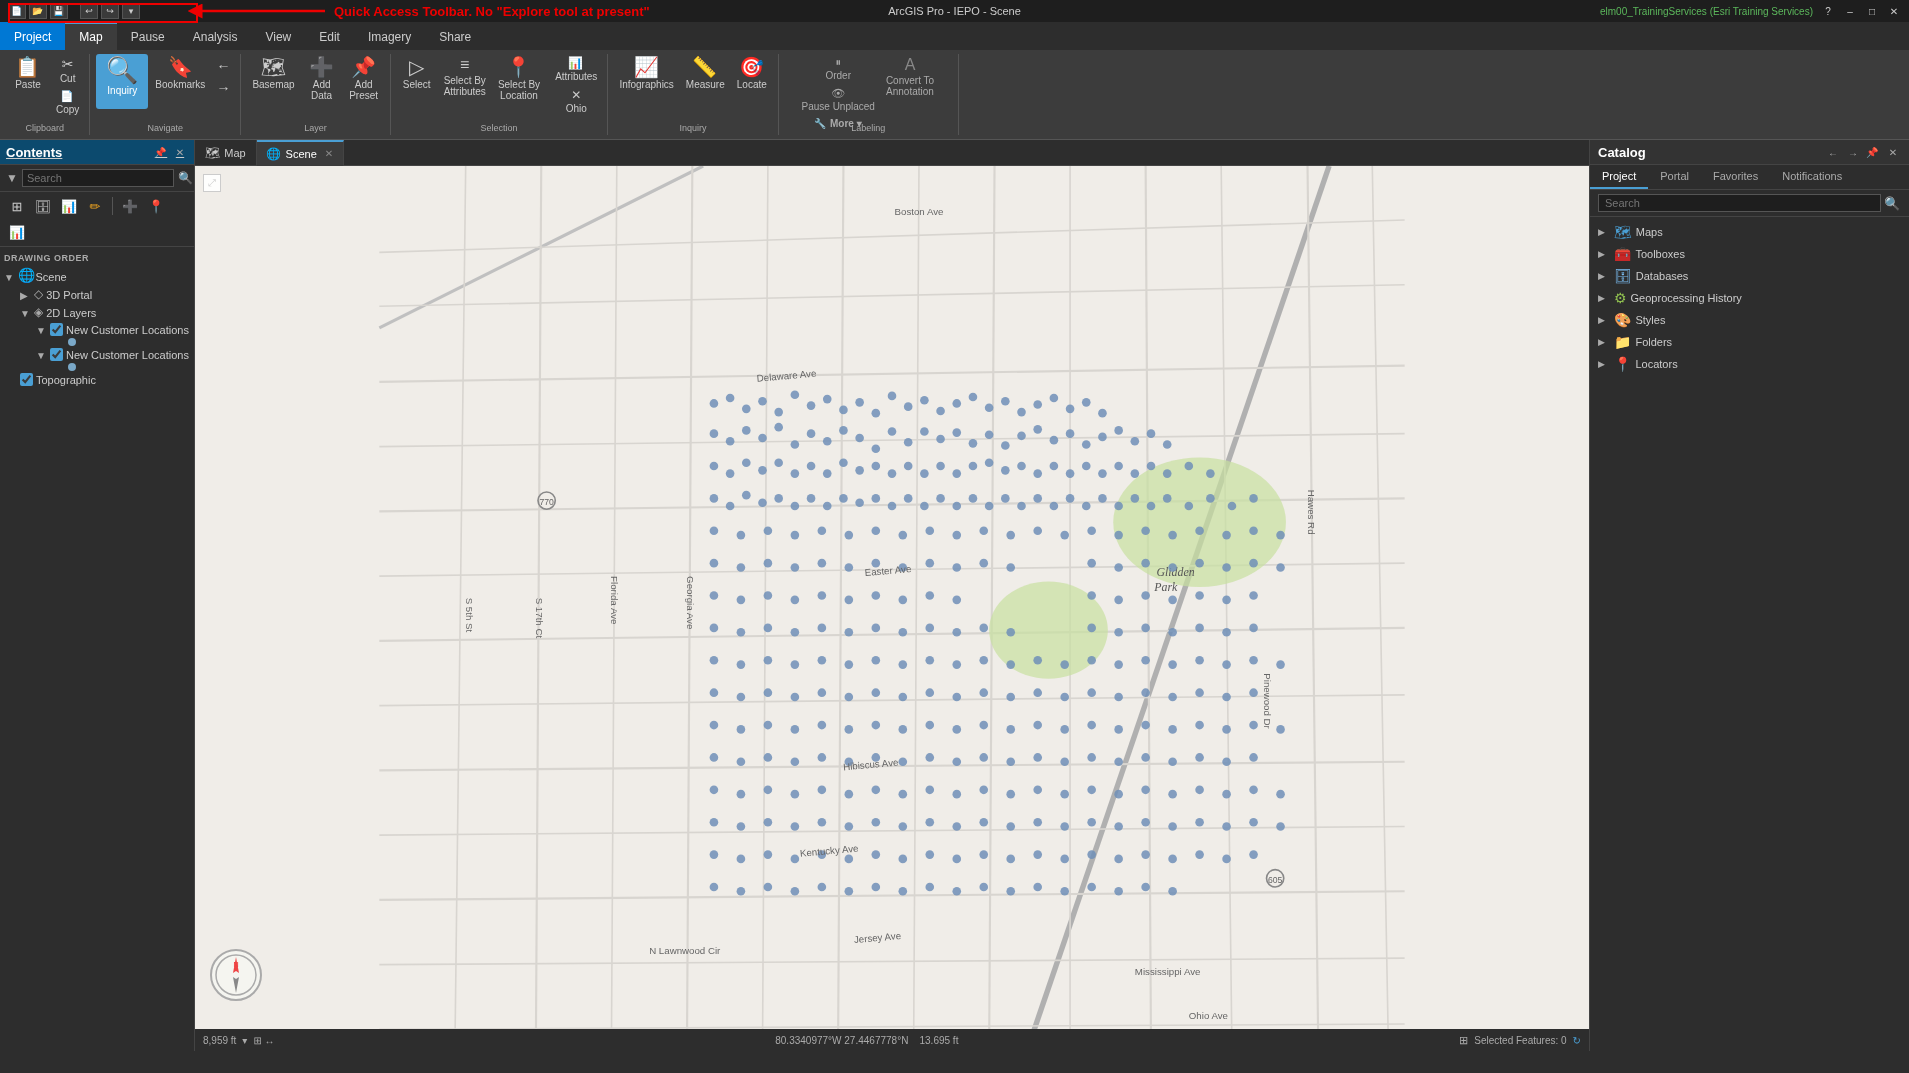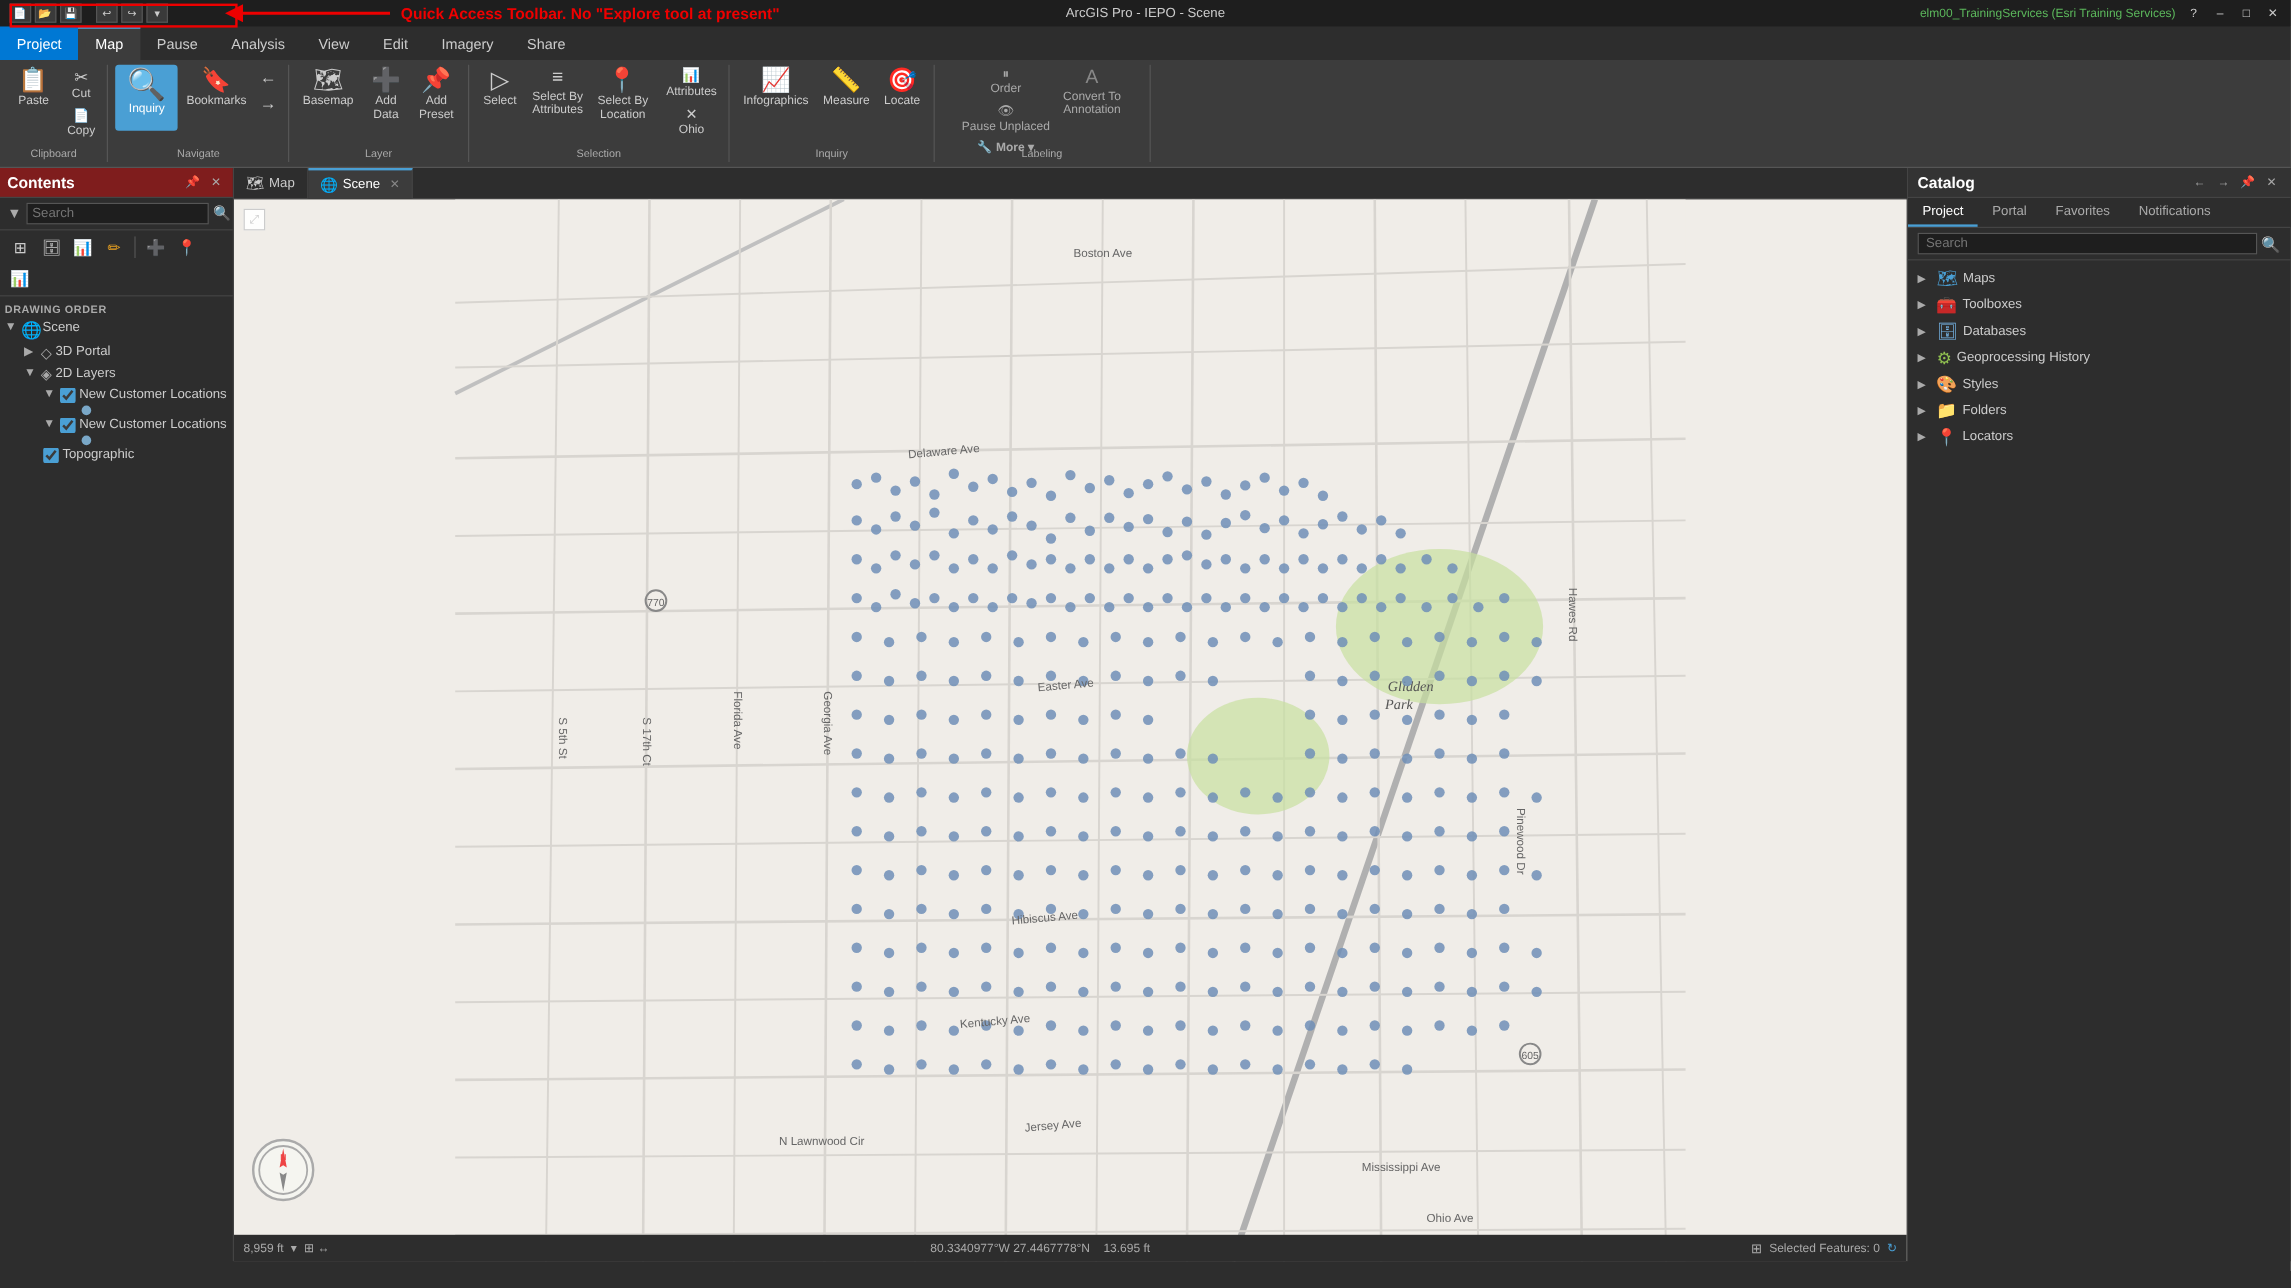--- a/index.html
+++ b/index.html
@@ -135,22 +135,23 @@
       background: #2d2d2d;
       border-right: 1px solid #444;
       display: flex;
       flex-direction: column;
     }
     #contents-header {
       display: flex;
       align-items: center;
       justify-content: space-between;
       padding: 4px 6px;
-      background: #7f1d1d;
+      background: #0c4a6e;
       border-bottom: 1px solid #444;
+      text-decoration: underline;
     }
     #contents-header .title { font-size: 13px; color: #fff; font-weight: 600; }
     #contents-header .actions { display: flex; gap: 3px; }
     .panel-action-btn {
       width: 16px; height: 16px; font-size: 10px; cursor: pointer; color: #aaa; display: flex; align-items: center; justify-content: center;
     }
     #contents-search {
       display: flex;
       align-items: center;
       padding: 4px 6px;
@@ -180,21 +181,21 @@
       cursor: pointer; border-radius: 2px; font-size: 13px; color: #ccc;
     }
     .ct-sep { width: 1px; height: 18px; background: #555; margin: 0 2px; }
     #contents-tree {
       flex: 1;
       overflow-y: auto;
       padding: 4px 0;
     }
     .tree-item {
       display: flex;
-      align-items: flex-start;
+      align-items: flex-end;
       padding: 2px 4px;
       cursor: pointer;
       font-size: 11px;
       color: #ccc;
     }
     .tree-expand { width: 14px; font-size: 10px; color: #aaa; flex-shrink: 0; }
     .globe-icon { color: #4a9fd4; font-size: 14px; }
     .tree-label { font-size: 11px; color: #ccc; }
     .checkbox { width: 13px; height: 13px; margin-right: 3px; accent-color: #4a9fd4; }
     .dot-symbol { width: 8px; height: 8px; background: #8ab; border-radius: 50%; margin: 0 6px 0 14px; }
@@ -604,21 +605,21 @@
         <div class="tree-item" style="padding-left:0;">
           <span class="tree-expand">▼</span>
           <input type="checkbox" class="checkbox" checked="" style="">
           <span class="tree-label">New Customer Locations</span>
         </div>
         <div style="display:flex; align-items:center; padding-left:18px;">
           <div class="dot-symbol" style="background:#7aa8c8;"></div>
         </div>
       </div>
 
-      <div style="padding-left:36px;">
+      <div style="padding-left:20px;">
         <div class="tree-item" style="padding-left:0;">
           <input type="checkbox" class="checkbox" checked="" style="">
           <span class="tree-label">Topographic</span>
         </div>
       </div>
     </div>
   </div>
 
   <div style="flex:1; display:flex; flex-direction:column; position:relative;">
 

